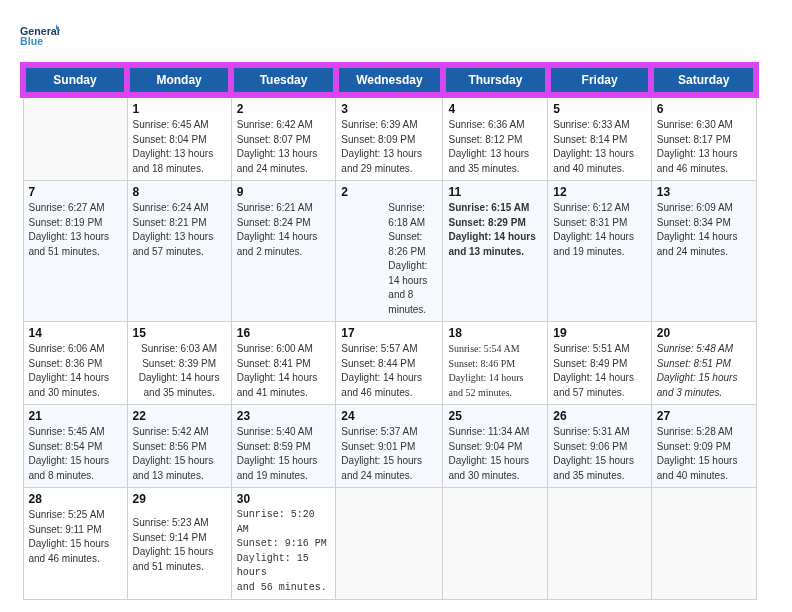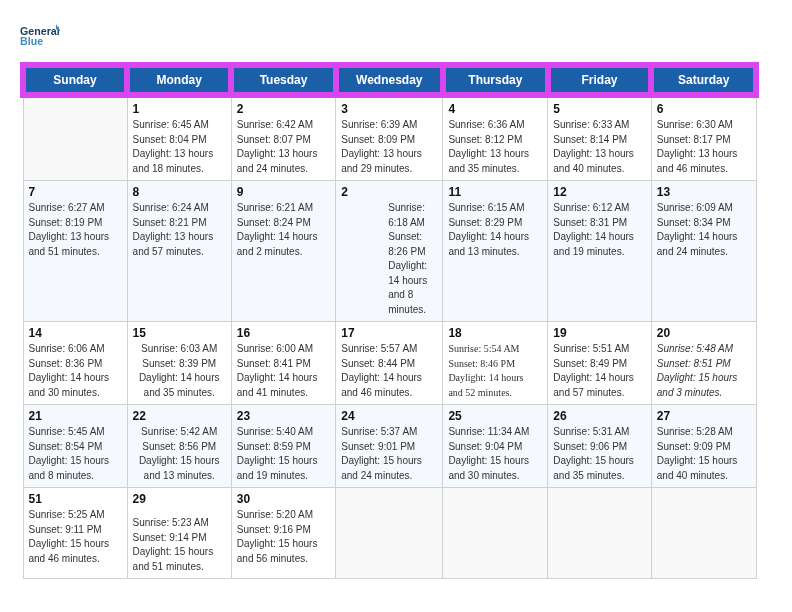--- a/index.html
+++ b/index.html
@@ -179,21 +179,21 @@
           </td>
           <td>
             <span class="day-num">2</span>
             <div class="day-info" style="white-space: pre-line; margin-left: 47px;">Sunrise: 6:18 AM
 Sunset: 8:26 PM
 Daylight: 14 hours
 and 8 minutes.</div>
           </td>
           <td>
             <span class="day-num">11</span>
-            <div class="day-info" style="white-space: pre-line;">Sunrise: 6:15 AM
+            <div class="day-info" style="white-space: pre-line; font-weight: bold;">Sunrise: 6:15 AM
 Sunset: 8:29 PM
 Daylight: 14 hours
 and 13 minutes.</div>
           </td>
           <td>
             <span class="day-num">12</span>
             <div class="day-info" style="white-space: pre-line;">Sunrise: 6:12 AM
 Sunset: 8:31 PM
 Daylight: 14 hours
 and 19 minutes.</div>
@@ -260,21 +260,21 @@
         <tr>
           <td>
             <span class="day-num">21</span>
             <div class="day-info" style="white-space: pre-line;">Sunrise: 5:45 AM
 Sunset: 8:54 PM
 Daylight: 15 hours
 and 8 minutes.</div>
           </td>
           <td>
             <span class="day-num">22</span>
-            <div class="day-info" style="white-space: pre-line; text-align: center;">Sunrise: 5:42 AM
+            <div class="day-info" style="white-space: pre-line;">Sunrise: 5:42 AM
 Sunset: 8:56 PM
 Daylight: 15 hours
 and 13 minutes.</div>
           </td>
           <td>
             <span class="day-num">23</span>
             <div class="day-info" style="white-space: pre-line;">Sunrise: 5:40 AM
 Sunset: 8:59 PM
 Daylight: 15 hours
 and 19 minutes.</div>
@@ -303,36 +303,36 @@
           <td>
             <span class="day-num">27</span>
             <div class="day-info" style="white-space: pre-line;">Sunrise: 5:28 AM
 Sunset: 9:09 PM
 Daylight: 15 hours
 and 40 minutes.</div>
           </td>
         </tr>
         <tr>
           <td>
-            <span class="day-num">51</span>
+            <span class="day-num">28</span>
             <div class="day-info" style="white-space: pre-line;">Sunrise: 5:25 AM
 Sunset: 9:11 PM
 Daylight: 15 hours
 and 46 minutes.</div>
           </td>
           <td>
             <span class="day-num">29</span>
             <div class="day-info" style="white-space: pre-line; margin-top: 10px;">Sunrise: 5:23 AM
 Sunset: 9:14 PM
 Daylight: 15 hours
 and 51 minutes.</div>
           </td>
           <td>
             <span class="day-num">30</span>
-            <div class="day-info" style="white-space: pre-line;">Sunrise: 5:20 AM
+            <div class="day-info" style="white-space: pre-line; font-family: Liberation Mono, monospace;">Sunrise: 5:20 AM
 Sunset: 9:16 PM
 Daylight: 15 hours
 and 56 minutes.</div>
           </td>
           <td class="empty-cell"></td>
           <td class="empty-cell"></td>
           <td class="empty-cell"></td>
           <td class="empty-cell"></td>
         </tr>
       </tbody>

